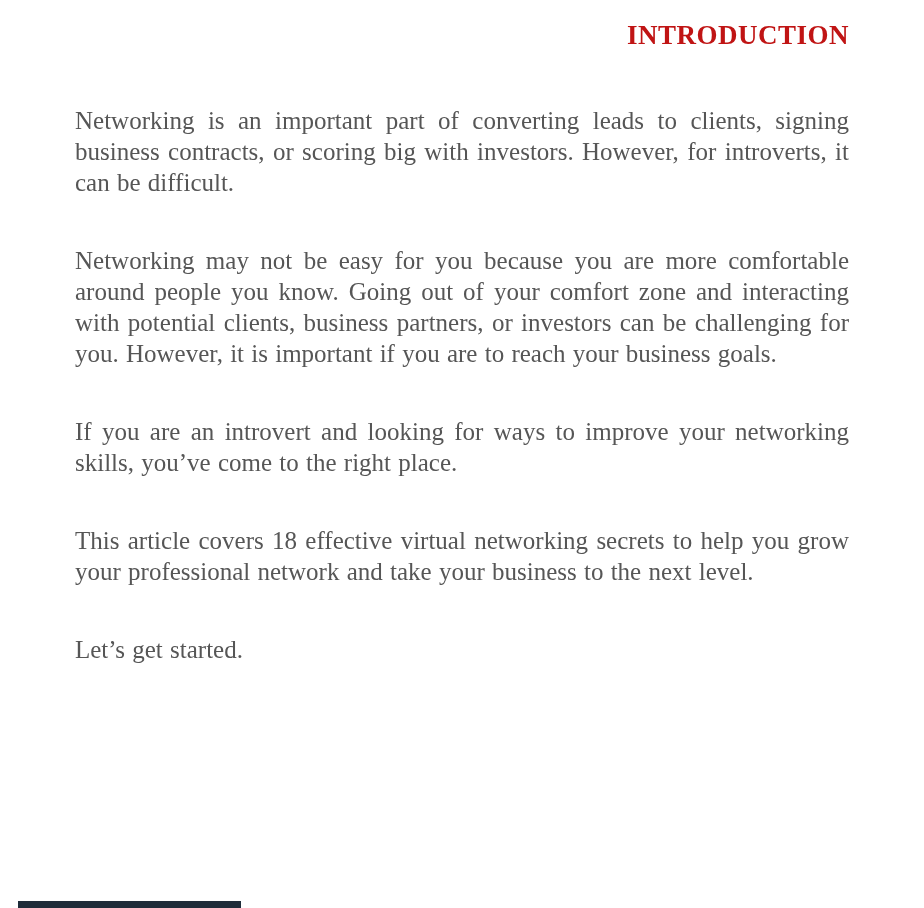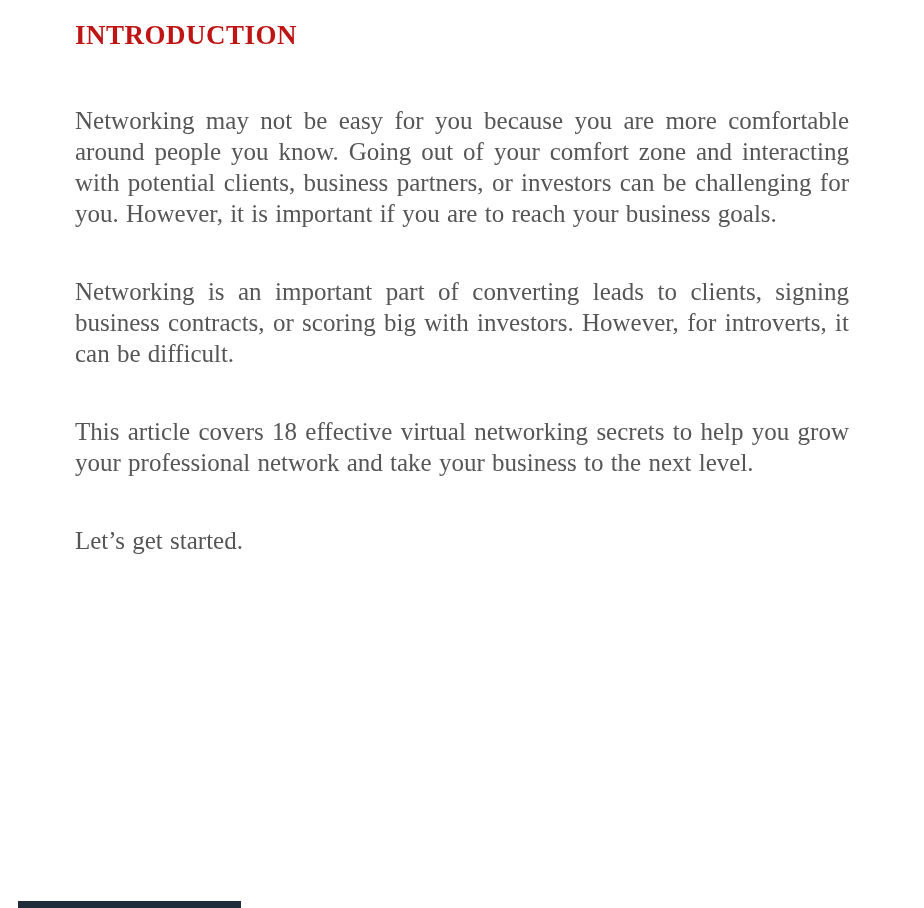--- a/index.html
+++ b/index.html
@@ -12,21 +12,21 @@
     width: 924px;
     height: 908px;
     background: #ffffff;
     overflow: hidden;
     box-sizing: border-box;
     padding: 18px 75px 0 75px;
     font-family: "Liberation Serif", serif;
   }
   .section-title {
     margin: 0 0 53px 0;
-    text-align: left;
+    text-align: right;
     font-size: 27px;
     line-height: 34px;
     font-weight: bold;
     letter-spacing: 0.5px;
     color: var(--title-color, #c01414);
     font-family: "Liberation Serif", serif;
   }
   .body-text p {
     margin: 0 0 47px 0;
     font-size: 25px;
@@ -47,20 +47,21 @@
     background: var(--banner-color, #1f2d3a);
   }
 </style>
 </head>
 <body>
 
 <div class="page">
   <h1 class="section-title">INTRODUCTION</h1>
 
   <div class="body-text">
+    <p>Networking is an important part of converting leads to clients, signing business contracts, or scoring big with investors. However, for introverts, it can be difficult.</p>
     <p>Networking may not be easy for you because you are more comfortable around people you know. Going out of your comfort zone and interacting with potential clients, business partners, or investors can be challenging for you. However, it is important if you are to reach your business goals.</p>
-    <p>Networking is an important part of converting leads to clients, signing business contracts, or scoring big with investors. However, for introverts, it can be difficult.</p>
+    <p>If you are an introvert and looking for ways to improve your networking skills, you’ve come to the right place.</p>
     <p>This article covers 18 effective virtual networking secrets to help you grow your professional network and take your business to the next level.</p>
     <p>Let’s get started.</p>
   </div>
 
   <div class="banner-edge"></div>
 </div>
 
 </body></html>

